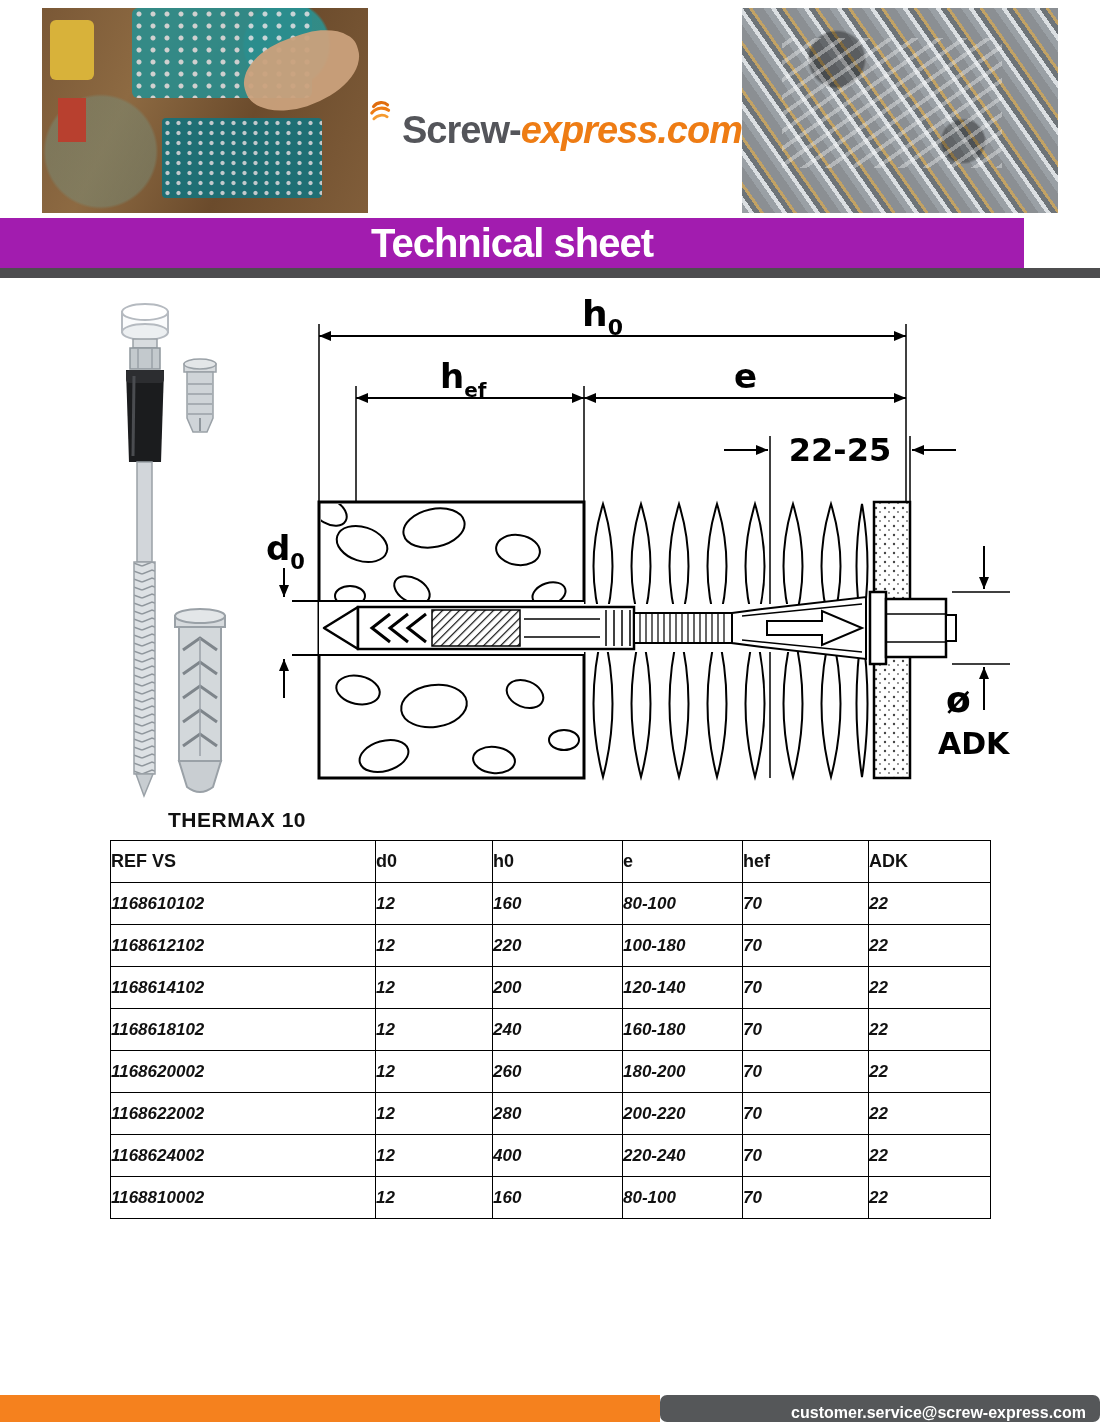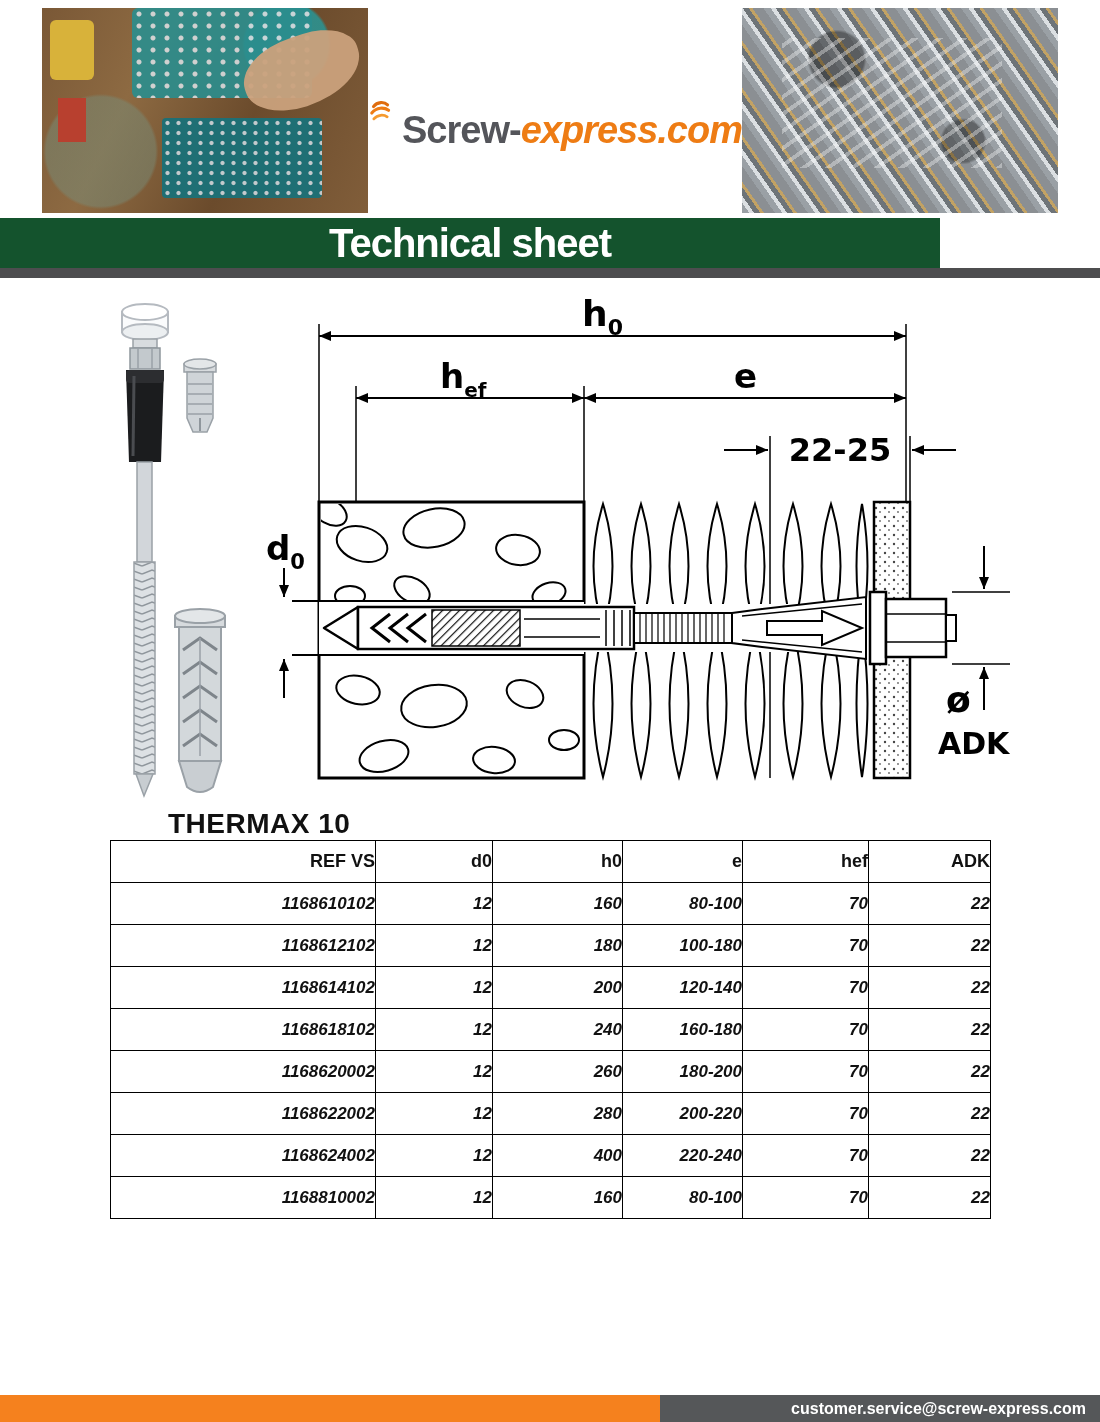--- a/index.html
+++ b/index.html
@@ -30,43 +30,43 @@
       #8b8f93;
   }
   .photo-right .glint { position:absolute; left:40px; top:30px; width:220px; height:130px;
     background:repeating-linear-gradient(-35deg, rgba(255,255,255,.35) 0 4px, transparent 4px 14px); }
   .logo-area { width:374px; height:205px; background:#fff; display:flex; align-items:center; justify-content:center; gap:10px; }
   .logo-text { font-size:38px; letter-spacing:-1px; white-space:nowrap;margin-top:40px; }
   .logo-prefix { color:#54555a; font-weight:700; }
   .logo-suffix { color:#ee7c14; font-weight:600; font-style:italic; }
 
   
-  .banner { position:absolute; top:218px; left:0; width:940px; height:50px; background:#14532d;
+  .banner { position:absolute; top:218px; left:0; width:1024px; height:50px; background:#a21caf;
     display:flex; align-items:center; justify-content:center; }
   .banner-title { color:#fff; font-size:40px; font-weight:700; letter-spacing:-1px; }
   .divider-strip { position:absolute; top:268px; left:0; width:1100px; height:10px; background:#4D4D4F; }
 
   
   .illus-svg { position:absolute; left:100px; top:296px; }
   .diagram-svg { position:absolute; left:262px; top:298px; }
   .dim-text { font-family:"DejaVu Sans", sans-serif; font-weight:700; fill:#000; }
 
   
-  .product-title { position:absolute; left:168px; top:808px; font-size:28px; font-weight:700; color:#111; letter-spacing:.5px; }
+  .product-title { position:absolute; left:168px; top:808px; font-size:21px; font-weight:700; color:#111; letter-spacing:.5px; }
   .spec-table { position:absolute; left:110px; top:840px; width:880px; border-collapse:collapse; table-layout:fixed; }
-  .spec-table th, .spec-table td { border:1.5px solid #000; height:42px; text-align:right; vertical-align:middle;
+  .spec-table th, .spec-table td { border:1.5px solid #000; height:42px; text-align:left; vertical-align:middle;
     font-weight:700; color:#111; font-family:"Liberation Sans", sans-serif; }
   .spec-table th { font-size:18px; }
   .spec-table td { font-size:17px;font-style:italic; }
 
   
   .footer { position:absolute; left:0; bottom:0; width:1100px; height:27px; }
   .footer-orange { position:absolute; left:0; top:0; width:660px; height:27px; background:#F5811E; }
   .footer-gray { position:absolute; left:660px; top:0; width:440px; height:27px; background:#555759;
-    display:flex; align-items:center; justify-content:flex-end; padding-right:14px; }
+    display:flex; align-items:flex-end; justify-content:flex-end; padding-right:14px;border-radius:7px; }
   .footer-email { color:#fff; font-weight:700; font-size:16px; white-space:nowrap; }
 </style>
 </head>
 <body>
 
 <div class="page">
 
   <div class="header">
     <div class="photo photo-left">
       <div class="bin"></div>
@@ -304,21 +304,21 @@
           <td>1168610102</td>
           <td>12</td>
           <td>160</td>
           <td>80-100</td>
           <td>70</td>
           <td>22</td>
         </tr>
         <tr>
           <td>1168612102</td>
           <td>12</td>
-          <td>180</td>
+          <td>220</td>
           <td>100-180</td>
           <td>70</td>
           <td>22</td>
         </tr>
         <tr>
           <td>1168614102</td>
           <td>12</td>
           <td>200</td>
           <td>120-140</td>
           <td>70</td>

